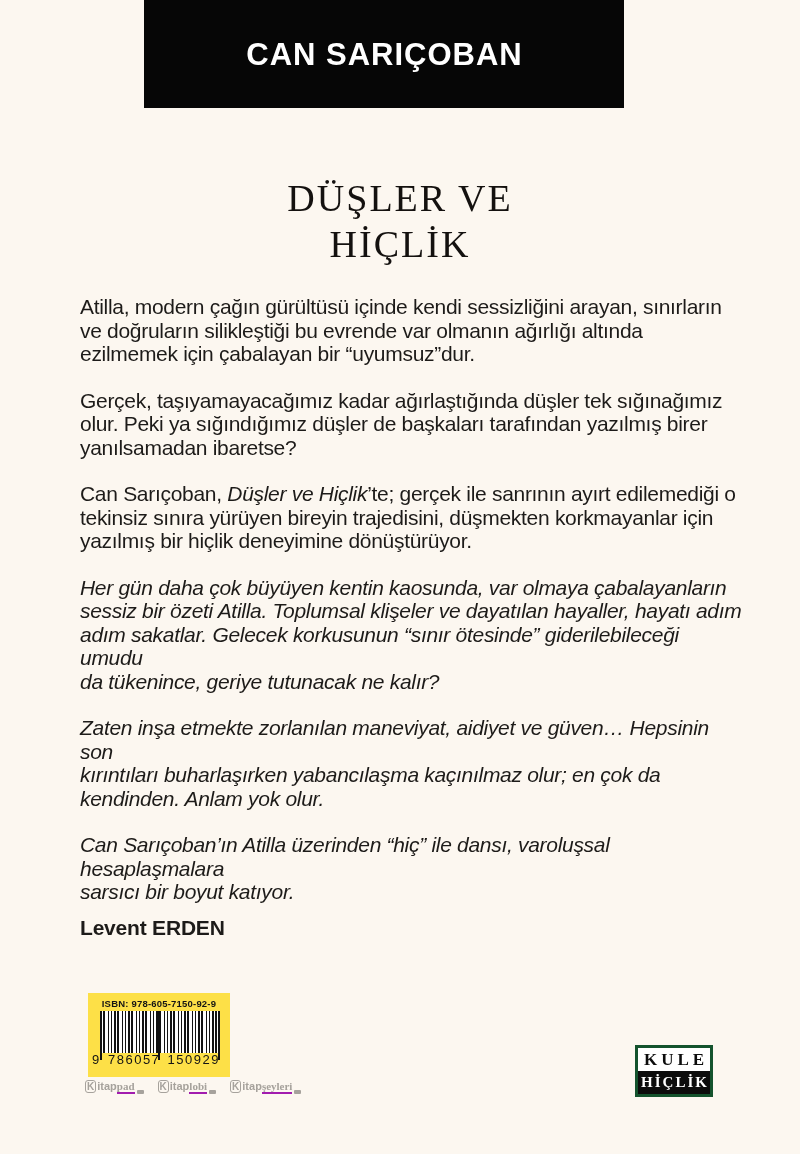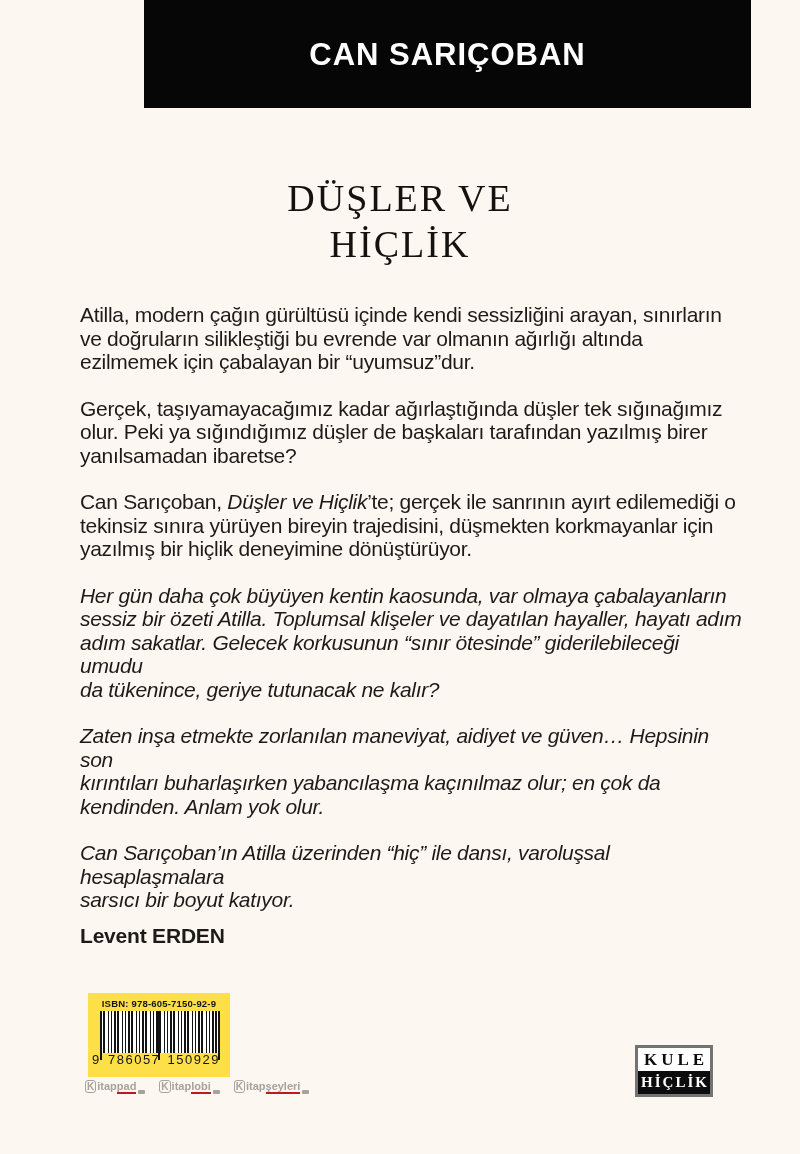--- a/index.html
+++ b/index.html
@@ -3,40 +3,40 @@
 <meta charset="utf-8">
 <style>
   html,body{margin:0;padding:0;background:#e9e4dd;}
   .page{
     position:relative;width:800px;height:1154px;margin:0 auto;
     background:#fcf7f0;overflow:hidden;
     font-family:"Liberation Sans",sans-serif;color:#1d1b19;
   }
   
   .banner{
-    position:absolute;left:144px;top:0;width:607px;height:108px;
+    position:absolute;left:144px;top:0;width:480px;height:108px;
     background:#060606;display:flex;align-items:center;justify-content:center;
   }
   .banner-text{
     color:#ffffff;font-size:32px;font-weight:bold;letter-spacing:1px;
     transform:scaleX(0.97);transform-origin:center;
   }
   
   .title{
     position:absolute;top:150px;left:0;width:100%;text-align:center;
     font-family:"Liberation Serif",serif;font-weight:normal;
     font-size:38px;line-height:46px;letter-spacing:2px;color:#14110f;
   }
   .title-line{display:block;}
   
   .synopsis{
     position:absolute;left:80px;top:295px;width:664px;
     font-size:21px;line-height:23.5px;letter-spacing:-0.3px;
   }
-  .para{margin:8px 0 23px;white-space:pre-line;}
+  .para{margin:0 0 23px;white-space:pre-line;}
   .italic{font-style:italic;}
   .inline-italic{font-style:italic;}
   .gap-before{margin-top:20px;}
   .last-quote{margin-bottom:12px;}
   .attribution{
     margin:0;text-align:left;padding-right:35px;
     font-weight:bold;letter-spacing:-0.2px;
   }
   
   .isbn-box{
@@ -65,29 +65,29 @@
   
   .partners{
     position:absolute;left:85px;top:1080px;display:flex;gap:14px;
     color:#a6a29c;font-size:11px;font-weight:bold;align-items:baseline;
   }
   .partner{display:inline-flex;align-items:baseline;white-space:nowrap;}
   .k-badge{
     border:1px solid #a6a29c;border-radius:3px;padding:0 1px;margin-right:1px;
     font-size:10px;line-height:11px;display:inline-block;
   }
-  .partner-tail{border-bottom:2px solid #b91c1c;}
+  .partner-tail{border-bottom:2px solid #a21caf;font-family:Liberation Serif, serif;}
   .partner::after{
     content:"";display:inline-block;width:7px;height:4px;background:#a6a29c;
     margin-left:2px;border-radius:1px;align-self:flex-end;
   }
   
   .publisher-logo{
     position:absolute;left:635px;top:1045px;width:72px;
-    border:3px solid #737373;background:#ffffff;text-align:center;
+    border:3px solid #14532d;background:#ffffff;text-align:center;
     font-family:"Liberation Serif",serif;font-weight:bold;
   }
   .pub-top{height:23px;background:#ffffff;color:#0c0c0c;font-size:17px;line-height:24px;letter-spacing:4px;padding-left:4px;}
   .pub-bottom{height:23px;background:#0c0c0c;color:#ffffff;font-size:15px;line-height:23px;letter-spacing:2px;padding-left:2px;}
 </style>
 </head>
 <body>
 
 <div class="page">
 

